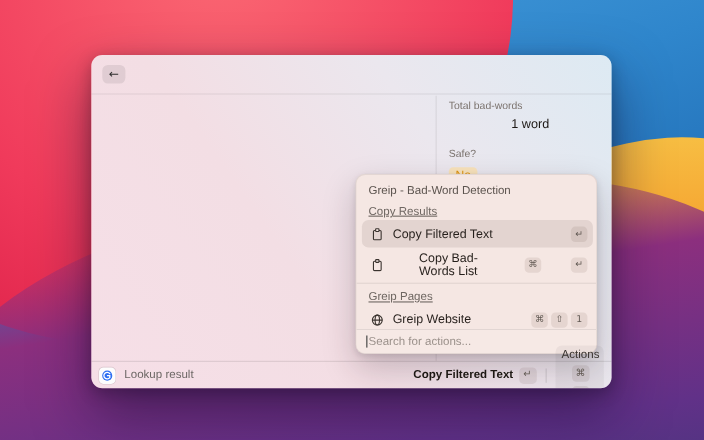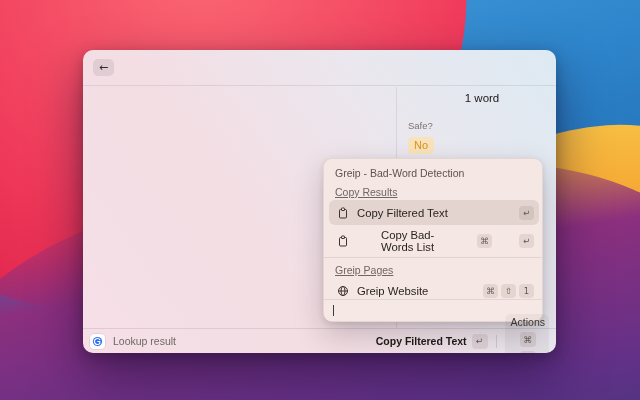--- a/index.html
+++ b/index.html
@@ -104,20 +104,21 @@
   <div class="win-header">
     <button class="back-btn">
       <span>←</span>
     </button>
   </div>
 
 
   <div class="v-divider"></div>
 
   <div class="detail">
+    <div class="d-label">Total bad-words</div>
     <div class="d-value">1 word</div>
     <div class="d-label second">Safe?</div>
     <span class="safe-badge">No</span>
   </div>
 
   <div class="popup">
     <div class="p-title">Greip - Bad-Word Detection</div>
     <div class="p-section sec1">Copy Results</div>
 
     <div class="p-row row1">
@@ -155,20 +156,21 @@
           </svg>
       </span>
       <span class="lbl">Greip Website</span>
       <kbd>⌘</kbd>
       <kbd>⇧</kbd>
       <kbd>1</kbd>
     </div>
 
     <div class="p-search">
       <span class="caret"></span>
+      <span class="ph">Search for actions...</span>
     </div>
   </div>
 
   <div class="bottom-bar">
     <span class="app-icon">
       <svg width="11" height="11" viewBox="0 0 24 24">
           <circle cx="12" cy="12" r="10" fill="#2e6ff2"></circle>
           <path d="M17 8 A6.5 6.5 0 1 0 17 16 L17 12 L12.5 12" stroke="#ffffff" stroke-width="2.6" fill="none" stroke-linecap="round"></path>
         </svg>
     </span>

